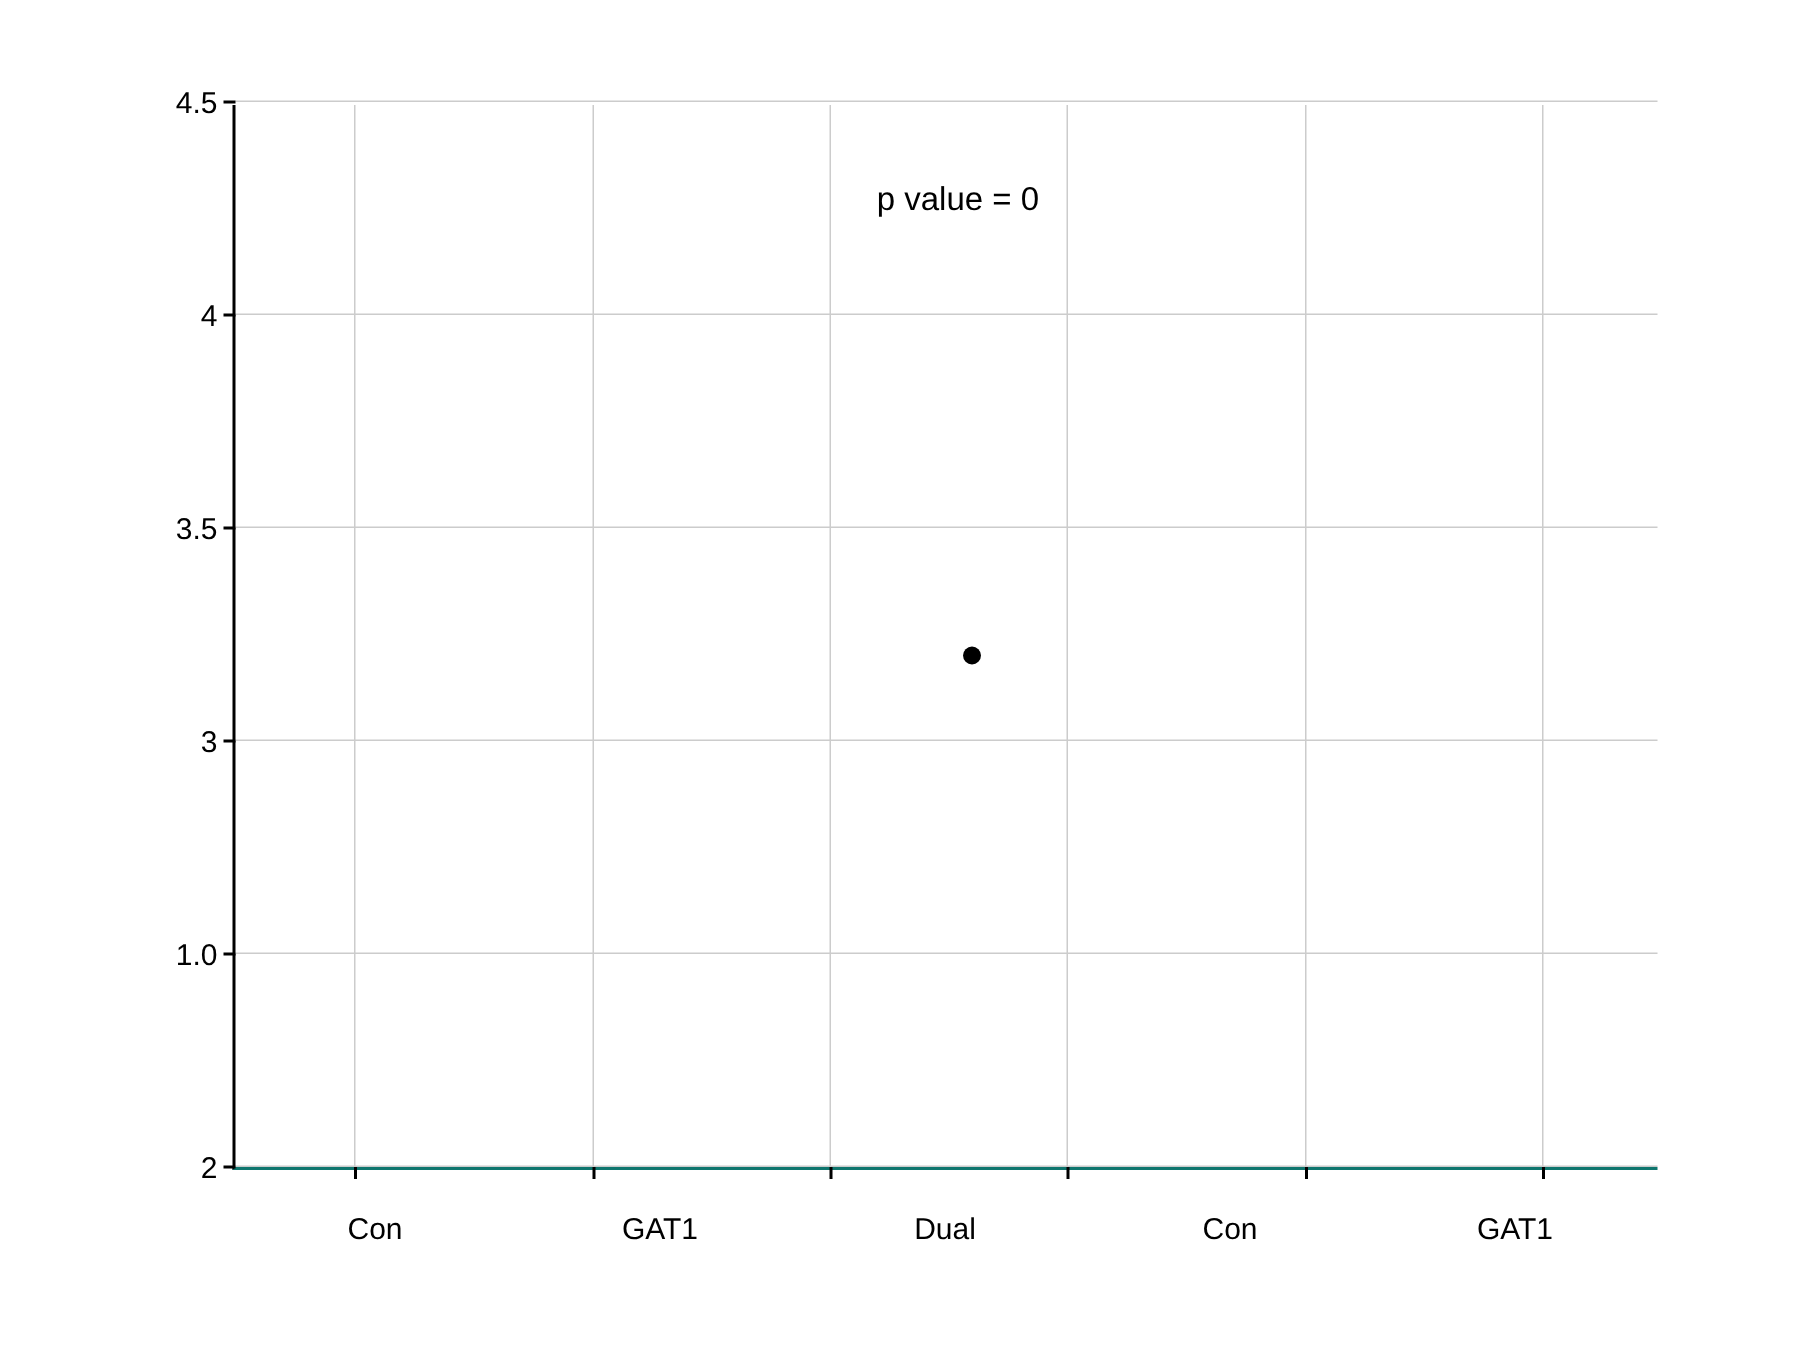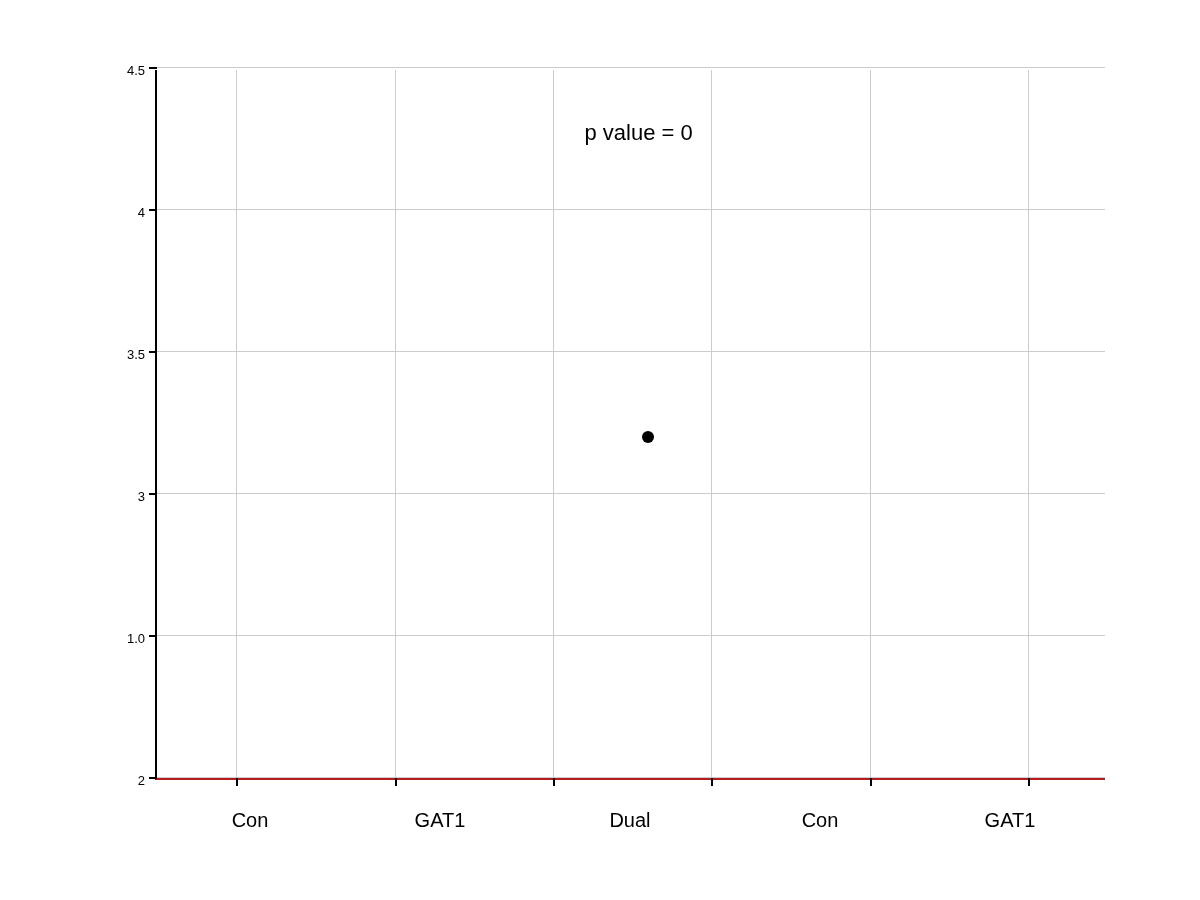--- a/index.html
+++ b/index.html
@@ -33,41 +33,41 @@
       white-space: nowrap;
       font-style: italic;
     }
     .chart-area {
       position: absolute;
       left: 80px;
       top: 30px;
       right: 20px;
       bottom: 80px;
       border-left: 2px solid #000;
-      border-bottom: 2px solid #b91c1c;
+      border-bottom: 2px solid #0f766e;
       background: #fff;
     }
     .grid-line-h {
       position: absolute;
       left: 0;
       right: 0;
       height: 1px;
       background: #cccccc;
     }
     .grid-line-v {
       position: absolute;
       top: 0;
       bottom: 0;
       width: 1px;
       background: #cccccc;
     }
     .tick-label-y {
       position: absolute;
       right: 10px;
-      font-size: 13px;
+      font-size: 20px;
       color: #000;
       transform: translateY(50%);
       margin-top: 47px;
     }
     .tick-label-y-container {
       position: absolute;
       left: 0;
       top: 30px;
       bottom: 80px;
       width: 75px;

